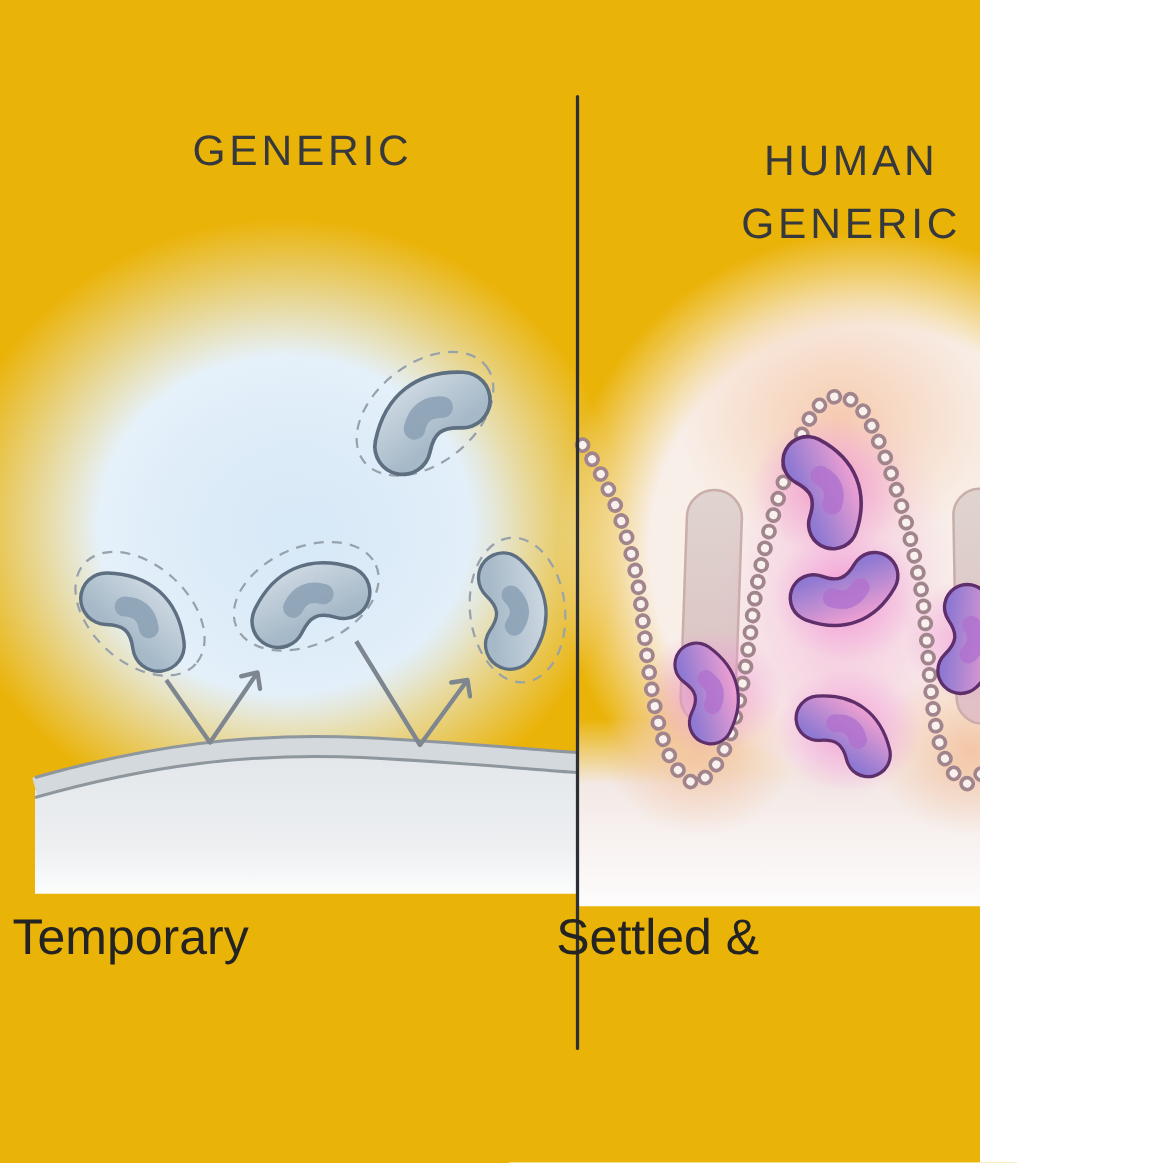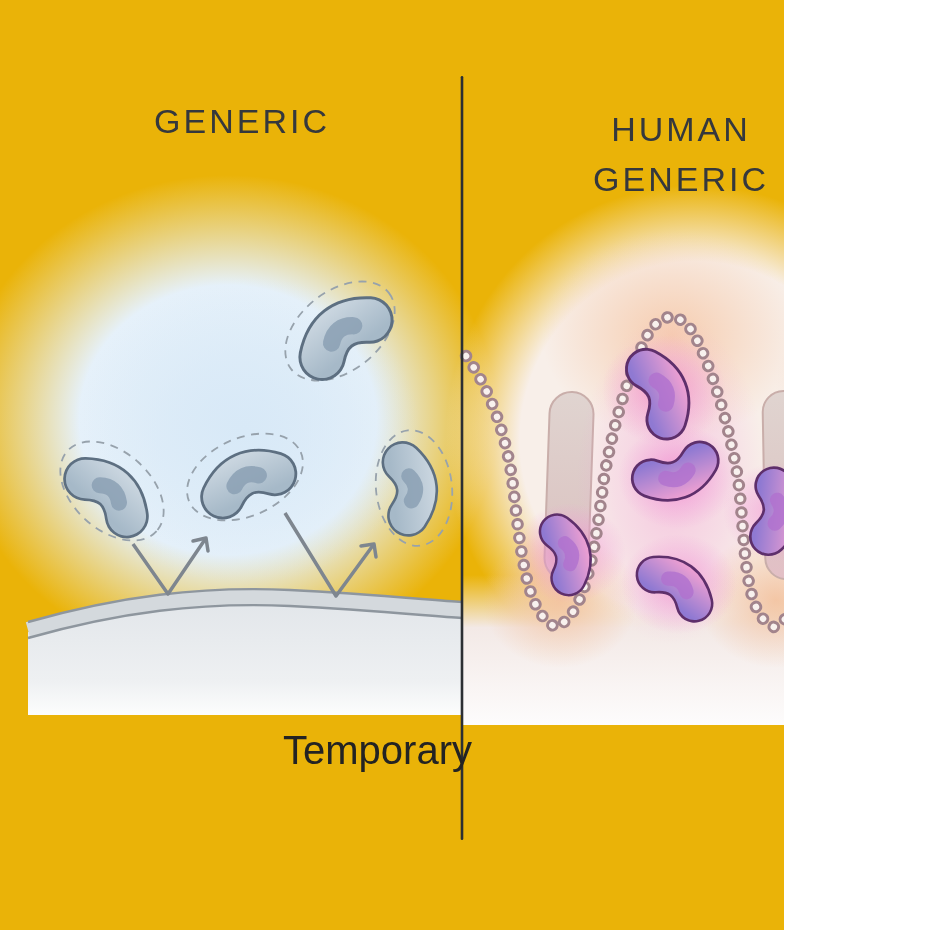--- a/index.html
+++ b/index.html
@@ -18,21 +18,21 @@
     font-size:34px;
     letter-spacing:3px;
     line-height:50px;
     font-weight:400;
   }
   .title span{display:block;}
   #title-left{left:11px;top:96px;width:462px;}
   #title-right{left:448px;top:104px;width:466px;}
   .caption{
     position:absolute;
-    text-align:right;
+    text-align:left;
     color:#232323;
     font-size:40px;
     line-height:53px;
     font-weight:500;
   }
   .caption span{display:block;}
   #caption-left{left:10px;top:724px;width:462px;}
   #caption-right{left:445px;top:724px;width:466px;}
 </style>
 </head>
@@ -200,15 +200,16 @@
     <span>GENERIC</span>
   </div>
   <div class="title" id="title-right">
     <span>HUMAN</span>
     <span>GENERIC</span>
   </div>
   <div class="caption" id="caption-left">
     <span>Temporary</span>
   </div>
   <div class="caption" id="caption-right">
+    <span>Settled &amp;</span>
   </div>
 
 </div>
 
 </body></html>

